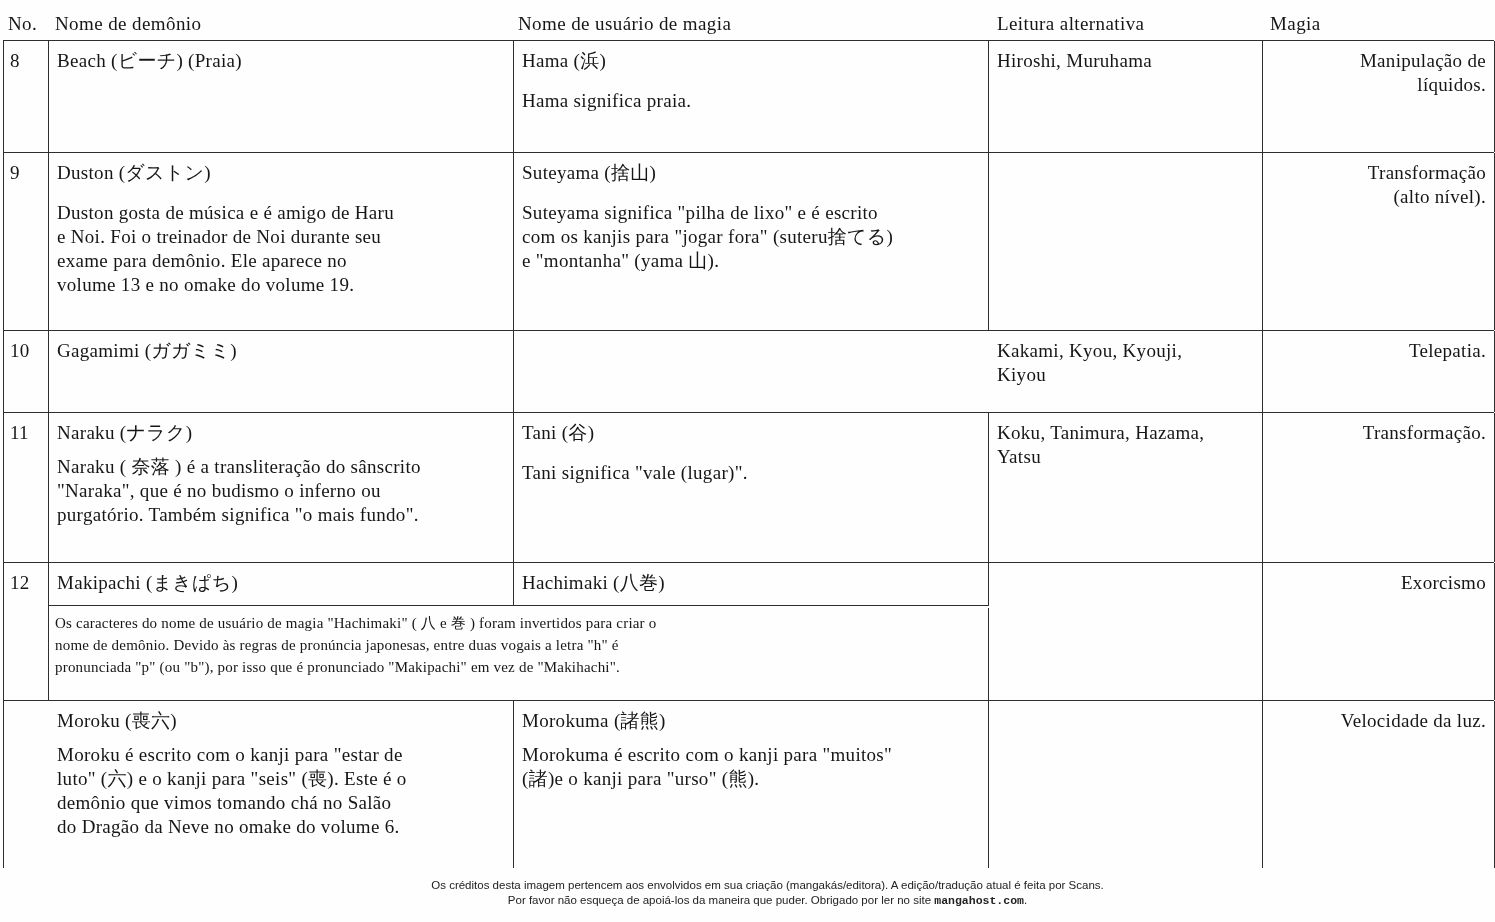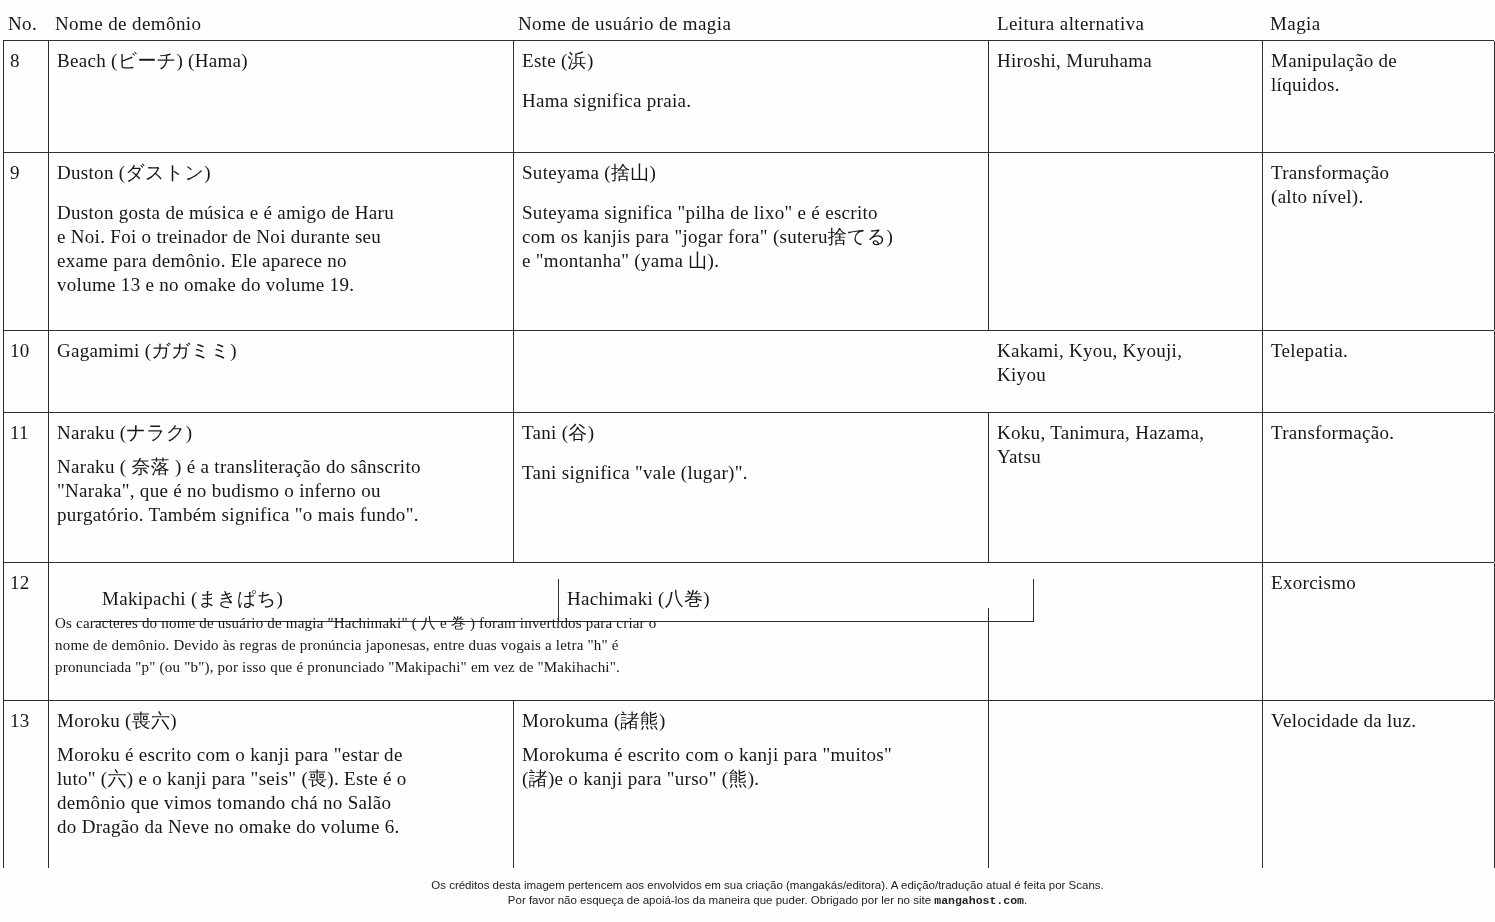--- a/index.html
+++ b/index.html
@@ -40,34 +40,34 @@
     position:absolute;top:0;bottom:0;
     border-right:1.5px solid #2e2e2e;
     padding:8px 8px 0 8px;
     font-size:19px;line-height:24px;letter-spacing:0.3px;
     overflow:hidden;
   }
   .c-no    {left:0;width:45px;padding-left:6px;}
   .c-demon {left:45px;width:465px;}
   .c-magic {left:510px;width:475px;}
   .c-reading{left:985px;width:274px;}
-  .c-magia {left:1259px;width:232px;}
+  .c-magia {left:1259px;width:232px;text-align:right;}
 
   .nm{white-space:nowrap;margin-bottom:16px;}
   .ds{white-space:pre-line;}
   .pre{white-space:pre-line;}
 
   
   .subcell{
-    position:absolute;top:16px;height:43px;
+    position:absolute;top:0;height:43px;
     border-right:1.5px solid #2e2e2e;
     border-bottom:1.5px solid #2e2e2e;
     padding:8px 8px 0 8px;
     font-size:19px;line-height:24px;letter-spacing:0.3px;
-    white-space:nowrap;overflow:hidden;margin-left:45px;
+    white-space:nowrap;overflow:hidden;
   }
   .s-demon{left:45px;width:465px;}
   .s-magic{left:510px;width:475px;}
   .notecell{
     position:absolute;left:45px;top:44.5px;bottom:0;width:940px;
     border-right:1.5px solid #2e2e2e;
     padding:4px 6px 0 6px;
     font-size:15px;line-height:22px;letter-spacing:0.2px;
     white-space:pre-line;overflow:hidden;
   }
@@ -90,24 +90,24 @@
     <span class="hlabel h-no">No.</span>
     <span class="hlabel h-demon">Nome de demônio</span>
     <span class="hlabel h-magic">Nome de usuário de magia</span>
     <span class="hlabel h-reading">Leitura alternativa</span>
     <span class="hlabel h-magia">Magia</span>
   </div>
 
   <div class="trow r8">
     <div class="cell c-no">8</div>
     <div class="cell c-demon">
-      <div class="nm">Beach (ビーチ) (Hama)</div>
+      <div class="nm">Beach (ビーチ) (Praia)</div>
     </div>
     <div class="cell c-magic">
-      <div class="nm">Este (浜)</div>
+      <div class="nm">Hama (浜)</div>
       <div class="ds">Hama significa praia.</div>
     </div>
     <div class="cell c-reading pre">Hiroshi, Muruhama</div>
     <div class="cell c-magia pre">Manipulação de
 líquidos.</div>
   </div>
 
   <div class="trow r9">
     <div class="cell c-no">9</div>
     <div class="cell c-demon">
@@ -160,21 +160,20 @@
     <div class="subcell s-demon">Makipachi (まきぱち)</div>
     <div class="subcell s-magic">Hachimaki (八巻)</div>
     <div class="notecell">Os caracteres do nome de usuário de magia "Hachimaki" ( 八 e 巻 ) foram invertidos para criar o
 nome de demônio. Devido às regras de pronúncia japonesas, entre duas vogais a letra "h" é
 pronunciada "p" (ou "b"), por isso que é pronunciado "Makipachi" em vez de "Makihachi".</div>
     <div class="cell c-reading pre"></div>
     <div class="cell c-magia pre">Exorcismo</div>
   </div>
 
   <div class="trow r13">
-    <div class="cell c-no">13</div>
     <div class="cell c-demon">
       <div class="nm" style="margin-bottom:10px;">Moroku (喪六)</div>
       <div class="ds">Moroku é escrito com o kanji para "estar de
 luto" (六) e o kanji para "seis" (喪). Este é o
 demônio que vimos tomando chá no Salão
 do Dragão da Neve no omake do volume 6.</div>
     </div>
     <div class="cell c-magic">
       <div class="nm" style="margin-bottom:10px;">Morokuma (諸熊)</div>
       <div class="ds">Morokuma é escrito com o kanji para "muitos"

